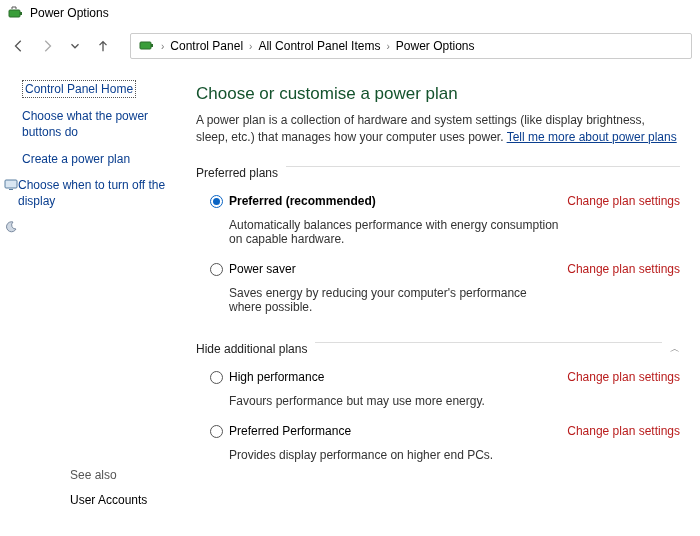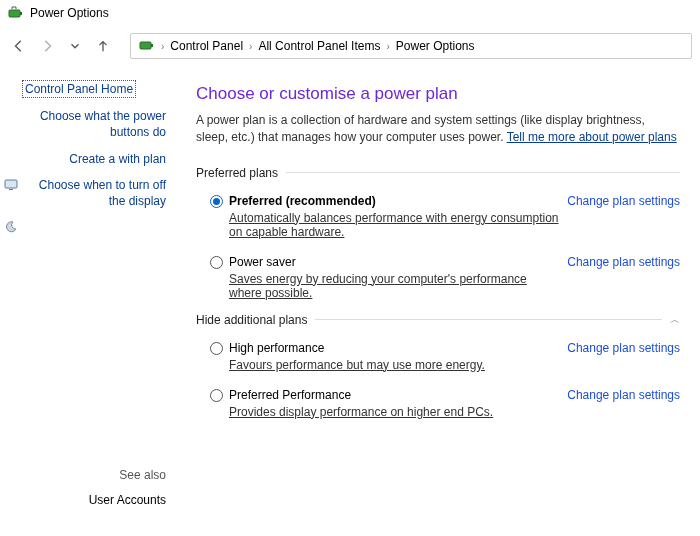--- a/index.html
+++ b/index.html
@@ -51,70 +51,69 @@
   .content {
     display: flex;
     height: calc(536px - 26px - 40px);
   }
   .sidebar {
     width: 176px;
     padding: 14px 10px 10px 22px;
     display: flex;
     flex-direction: column;
     gap: 10px;
-    text-align: right;
   }
   .sidebar a.link {
     color: #0a3e8f;
     text-decoration: none;
     line-height: 1.35;
     cursor: pointer;
     display: block;
   }
   .sidebar .cp-home {
     border: 1px dotted #555;
     padding: 0 2px;
     display: inline-block;
     width: fit-content;
   }
   .sidebar-row {
     display: flex;
     align-items: flex-start;
-    gap: 8px;
+    gap: 0;
     margin-left: -18px;
   }
   .sidebar-row .sicon { width: 14px; height: 14px; flex-shrink: 0; margin-top: 1px; }
   .see-also {
     margin-top: auto;
     padding-bottom: 18px;
     margin-left: 48px;
   }
   .see-also .hdr { color: #555; margin-bottom: 10px; }
   .main {
     flex: 1;
     padding: 18px 20px 10px 20px;
   }
   .main h1 {
-    color: #6d28d9;
+    color: #14532d;
     font-size: 17px;
     font-weight: 400;
     margin-bottom: 8px;
   }
   .main .desc {
     color: #333;
     line-height: 1.4;
     margin-bottom: 20px;
   }
   .main .desc a { color: #0a3e8f; text-decoration: underline; cursor: pointer; }
   .section-hdr {
     display: flex;
-    align-items: center;
+    align-items: flex-start;
     gap: 8px;
     color: #222;
-    margin: 1px 0 10px 0;
+    margin: 16px 0 10px 0;
   }
   .section-hdr .line { flex: 1; border-top: 1px solid #ddd; }
   .section-hdr .chev-up { color: #555; font-size: 10px; }
   .plan {
     display: flex;
     align-items: flex-start;
     padding: 4px 0 12px 14px;
   }
   .plan .radio {
     width: 13px; height: 13px;
@@ -133,23 +132,23 @@
     content: "";
     position: absolute;
     top: 2px; left: 2px;
     width: 7px; height: 7px;
     background: #0a64c4;
     border-radius: 50%;
   }
   .plan .plan-body { flex: 1; }
   .plan .plan-title { color: #000; }
   .plan .plan-title.bold { font-weight: 600; }
-  .plan .plan-sub { color: #333; margin-top: 3px; text-decoration: underline; }
+  .plan .plan-sub { color: #333; margin-top: 10px; }
   .plan .change {
-    color: #1d4ed8;
+    color: #b91c1c;
     cursor: pointer;
     white-space: nowrap;
     margin-left: 8px;
   }
   .battery-svg { display: block; }
 </style>
 </head>
 <body>
 
 <div class="titlebar">
@@ -198,21 +197,21 @@
     <span class="chev">›</span>
     <span class="crumb">Power Options</span>
   </div>
 </div>
 
 <div class="content">
 
   <div class="sidebar">
     <a class="link cp-home">Control Panel Home</a>
     <a class="link">Choose what the power buttons do</a>
-    <a class="link">Create a with plan</a>
+    <a class="link">Create a power plan</a>
     <div class="sidebar-row">
       <span class="sicon">
         <svg viewBox="0 0 14 14">
             <rect x="1" y="2" width="12" height="8" rx="1" fill="#d9e6f2" stroke="#5a7fa0"></rect>
             <rect x="5" y="11" width="4" height="1" fill="#5a7fa0"></rect>
           </svg>
       </span>
       <a class="link">Choose when to turn off the display</a>
     </div>
     <div class="sidebar-row">

